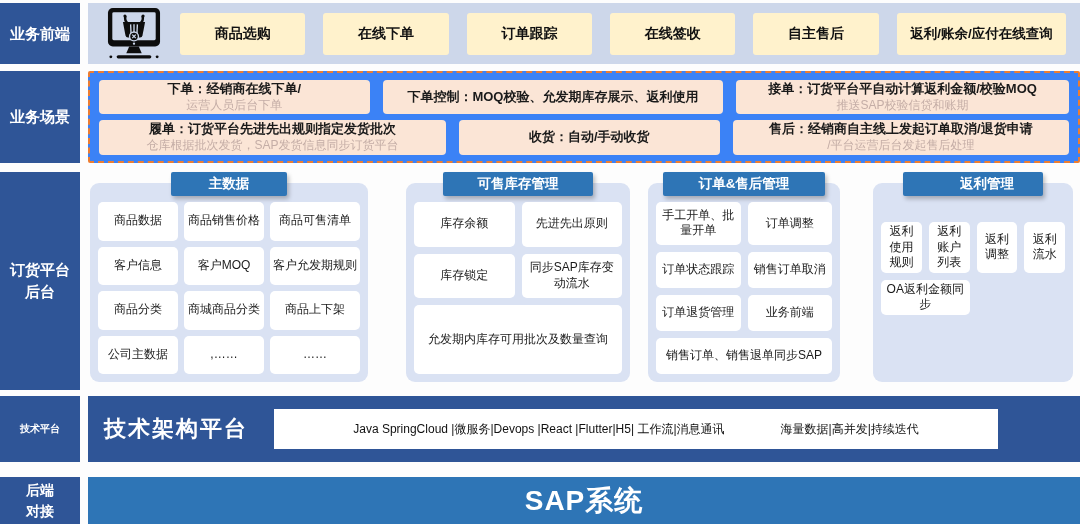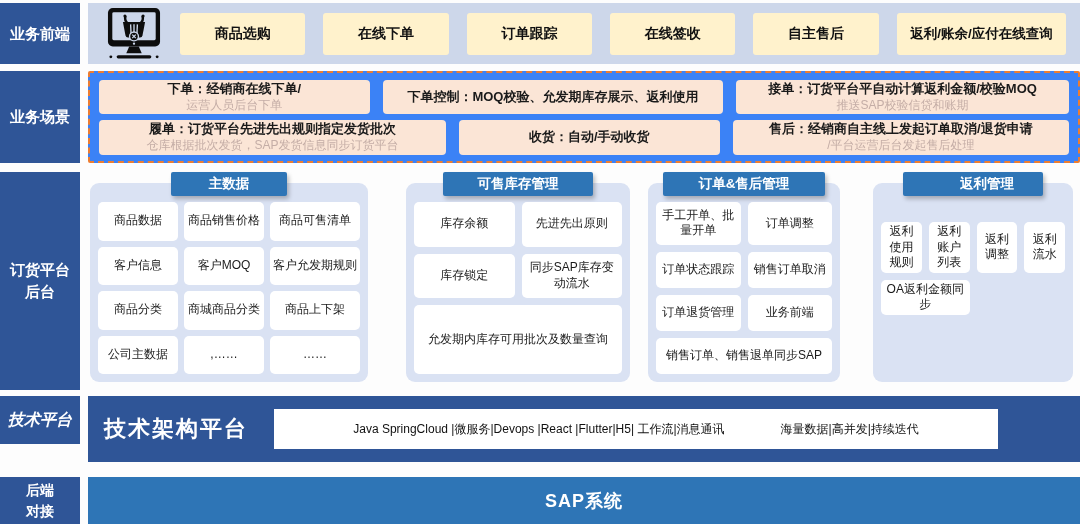--- a/index.html
+++ b/index.html
@@ -15,21 +15,21 @@
   
   .side {
     position:absolute; left:0; width:80px;
     background:#2F5597; color:#fff;
     display:flex; flex-direction:column; align-items:center; justify-content:center;
     font-weight:bold; font-size:15px; text-align:center; line-height:1.45;
   }
   #side-frontend { top:3px;   height:61px; }
   #side-scene    { top:71px;  height:92px; }
   #side-platform { top:172px; height:218px; }
-  #side-tech     { top:396px; height:48px; font-size:16px;font-style:italic; }
+  #side-tech     { top:396px; height:66px; font-size:10px; }
   #side-backend  { top:477px; height:47px; font-size:14px; }
 
   
   .row-frontend {
     position:absolute; left:88px; top:3px; width:992px; height:61px;
     background:#CDD7EA; display:flex; align-items:center; padding-right:14px;
   }
   .fe-icon-wrap { width:92px; display:flex; align-items:center; justify-content:center; }
   .fe-buttons { flex:1; display:flex; gap:18px; align-items:center; }
   .btn {
@@ -93,21 +93,21 @@
     background:#fff; height:40px; margin-left:26px; width:724px;
     display:flex; align-items:center; justify-content:center; gap:56px;
     font-size:12px; color:#111; white-space:nowrap;
   }
 
   
   .row-backend {
     position:absolute; left:88px; top:477px; width:992px; height:47px;
     background:#2E75B6; display:flex; align-items:center; justify-content:center;
   }
-  .sap-label { color:#fff; font-size:18px; font-weight:bold; letter-spacing:1px; }
+  .sap-label { color:#fff; font-size:28px; font-weight:bold; letter-spacing:1px; }
 </style>
 </head>
 <body>
 
 <div class="page">
 
   <div class="side" id="side-frontend">
     <span>业务前端</span>
   </div>
   <div class="side" id="side-scene">

